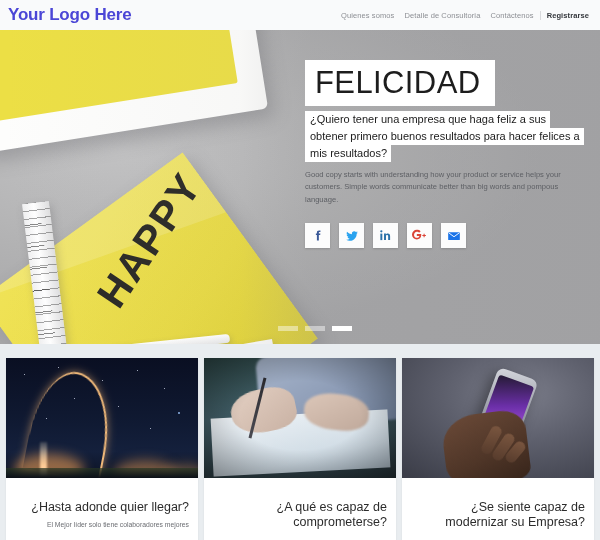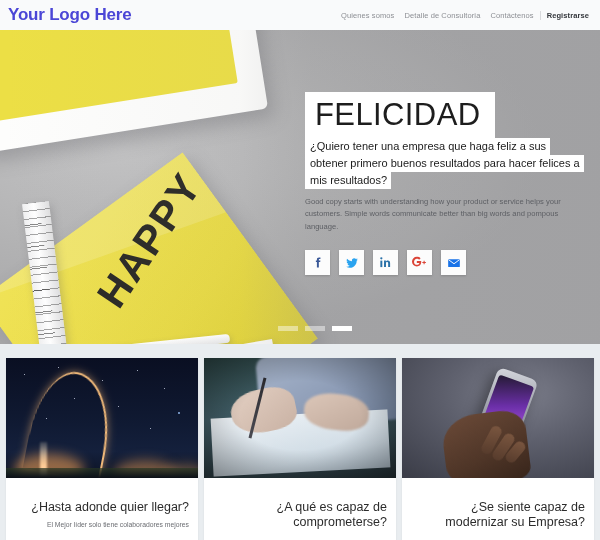--- a/index.html
+++ b/index.html
@@ -149,32 +149,32 @@
     position: absolute; inset: 0;
     background: linear-gradient(90deg, rgba(150,150,152,0) 0%, rgba(150,150,152,0.05) 40%, rgba(150,150,152,0.22) 52%, rgba(150,150,152,0.30) 100%);
   }
 
   
   .hero-content {
     position: absolute;
     left: 305px; top: 38px;
     width: 285px;
   }
-  .hero-title-wrap { display: inline-block; margin-top: 32px; }
+  .hero-title-wrap { display: inline-block; }
   .hero-title {
     display: inline-block;
     background: #ffffff;
     color: #1d1d1d;
     font-size: 31px;
     font-weight: normal;
     letter-spacing: 0.4px;
     padding: 7px 14px 6px 10px;
     line-height: 1.05;
   }
-  .hero-para { }
+  .hero-para { margin-top: 5px; }
   .hero-para .ln {
     display: table;
     background: #ffffff;
     color: #1b1b1b;
     font-size: 11px;
     line-height: 17px;
     padding: 0 4px 0 5px;
     white-space: nowrap;
   }
   .hero-sub {

